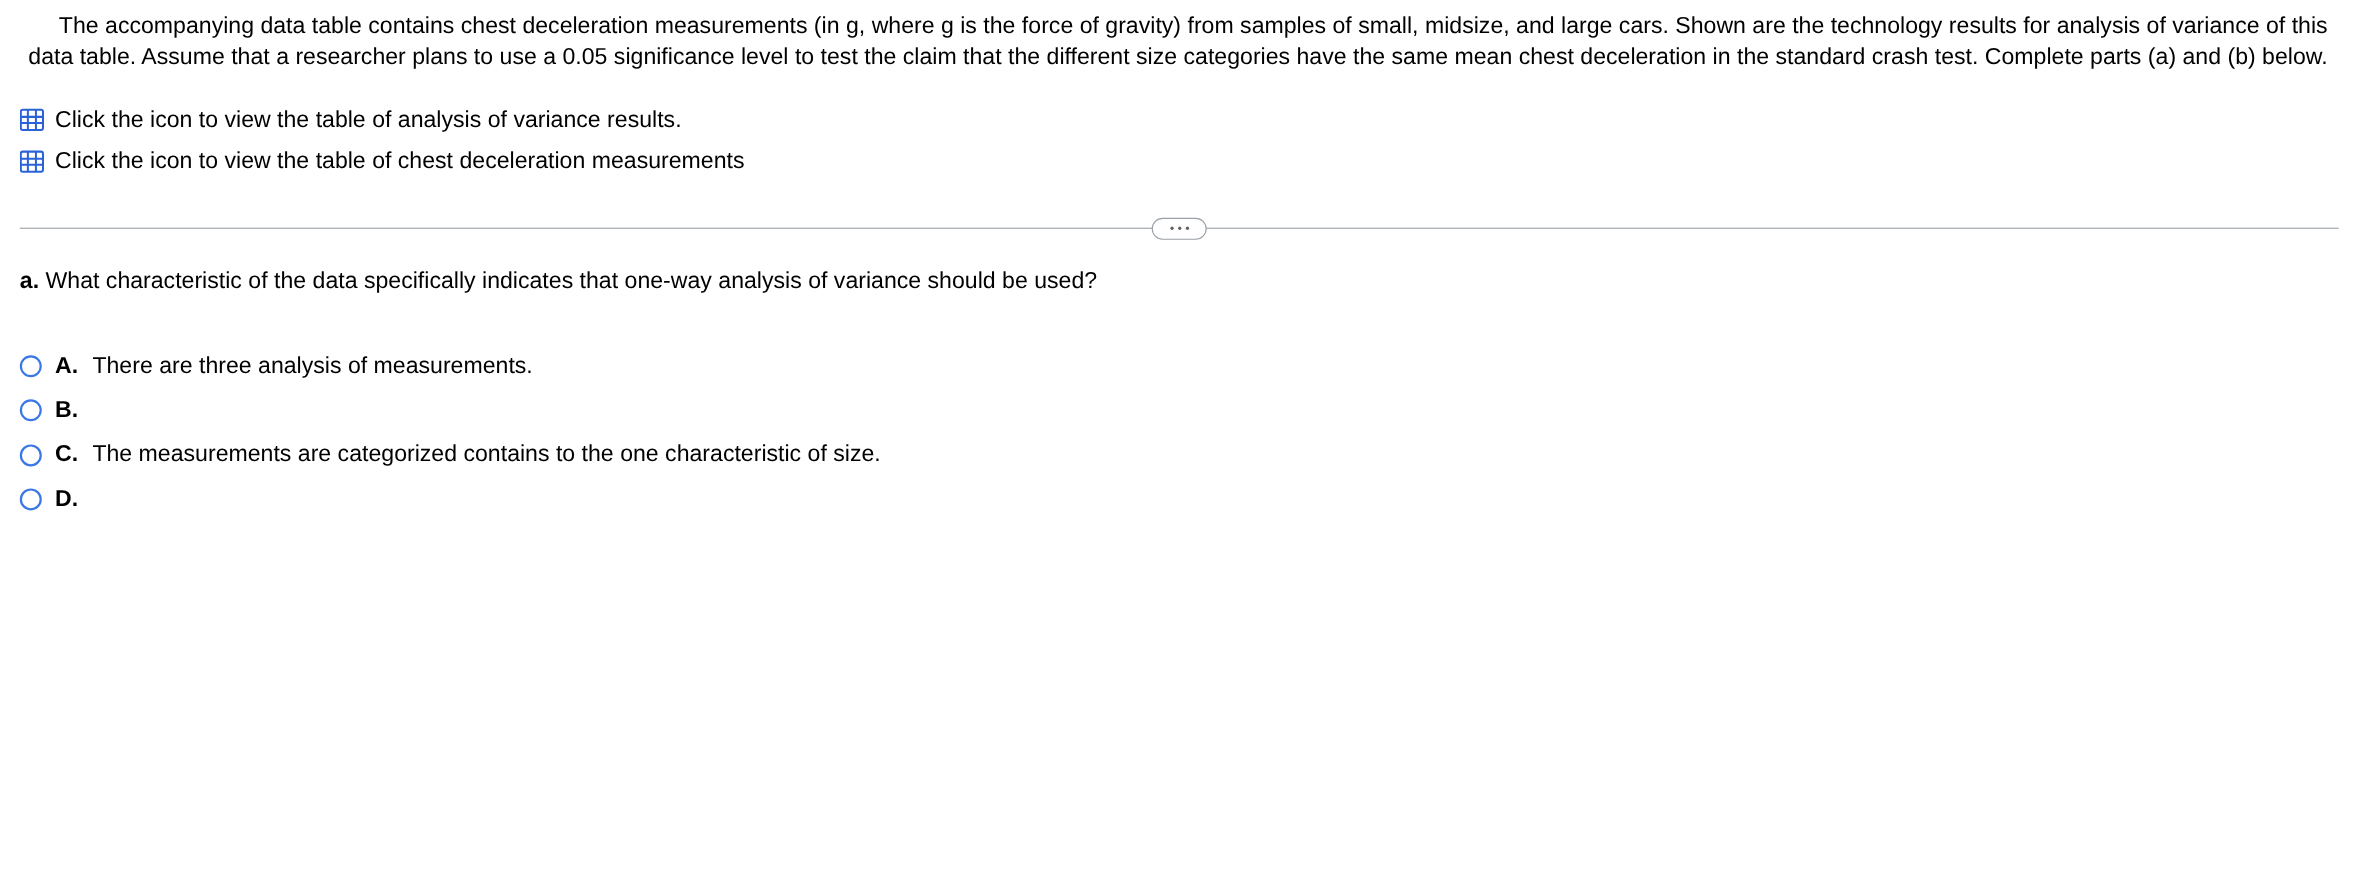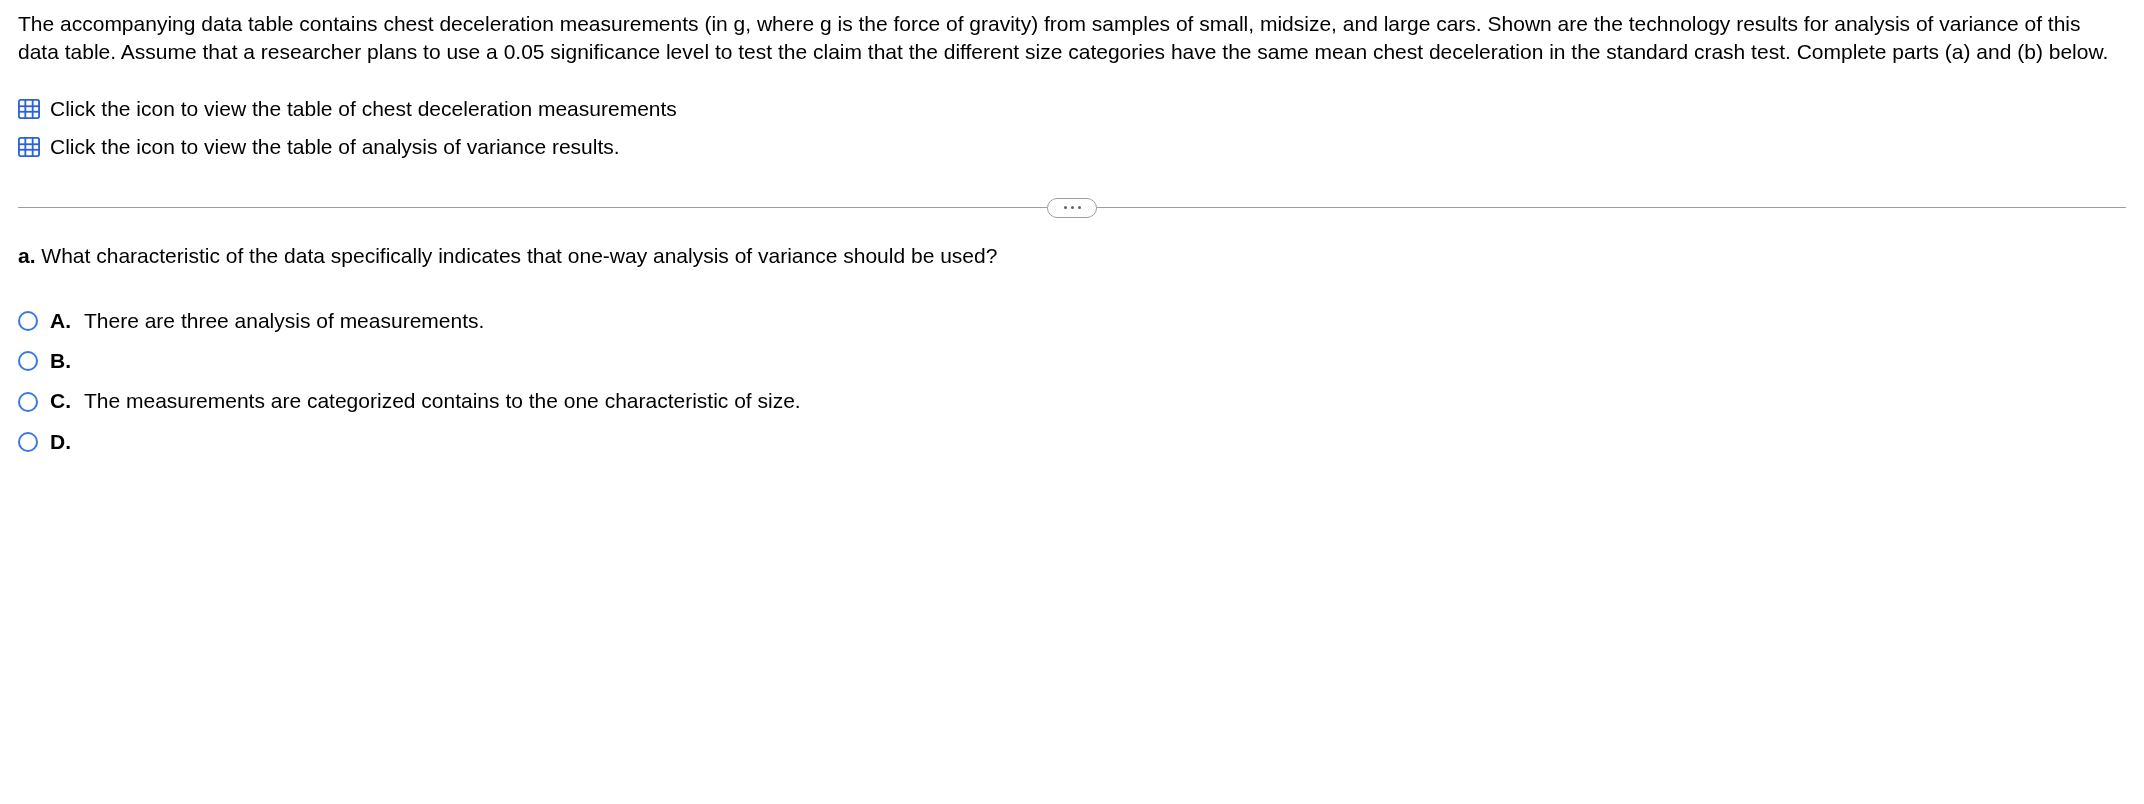--- a/index.html
+++ b/index.html
@@ -11,20 +11,21 @@
     color: #000000;
     line-height: 1.35;
   }
   .page {
     width: 2144px;
     box-sizing: border-box;
     padding: 10px 18px 60px 18px;
   }
   .intro {
     padding-right: 10px;
+    text-align: right;
   }
   .links {
     margin-top: 28px;
   }
   .icon-link {
     display: flex;
     align-items: center;
     gap: 10px;
     margin-bottom: 10px;
     cursor: pointer;
@@ -59,21 +60,21 @@
     gap: 4px;
     cursor: pointer;
   }
   .divider-badge .dot {
     width: 3px;
     height: 3px;
     border-radius: 50%;
     background: #5f6368;
   }
   .question {
-    margin-bottom: 30px;
+    margin-bottom: 42px;
   }
   .question .q-label {
     font-weight: bold;
   }
   .options {
     margin-top: 10px;
   }
   .option-row {
     display: flex;
     align-items: center;
@@ -107,34 +108,34 @@
     <div class="icon-link">
       <span class="table-icon">
         <svg viewBox="0 0 24 24" width="22" height="22">
           <rect x="1" y="2" width="22" height="20" rx="2" fill="none" stroke="#2a62d8" stroke-width="2"></rect>
           <line x1="1" y1="9" x2="23" y2="9" stroke="#2a62d8" stroke-width="2"></line>
           <line x1="1" y1="15" x2="23" y2="15" stroke="#2a62d8" stroke-width="2"></line>
           <line x1="8" y1="2" x2="8" y2="22" stroke="#2a62d8" stroke-width="2"></line>
           <line x1="16" y1="2" x2="16" y2="22" stroke="#2a62d8" stroke-width="2"></line>
         </svg>
       </span>
-      <span>Click the icon to view the table of chest deceleration measurements</span>
+      <span>Click the icon to view the table of analysis of variance results.</span>
     </div>
 
     <div class="icon-link">
       <span class="table-icon">
         <svg viewBox="0 0 24 24" width="22" height="22">
           <rect x="1" y="2" width="22" height="20" rx="2" fill="none" stroke="#2a62d8" stroke-width="2"></rect>
           <line x1="1" y1="9" x2="23" y2="9" stroke="#2a62d8" stroke-width="2"></line>
           <line x1="1" y1="15" x2="23" y2="15" stroke="#2a62d8" stroke-width="2"></line>
           <line x1="8" y1="2" x2="8" y2="22" stroke="#2a62d8" stroke-width="2"></line>
           <line x1="16" y1="2" x2="16" y2="22" stroke="#2a62d8" stroke-width="2"></line>
         </svg>
       </span>
-      <span>Click the icon to view the table of analysis of variance results.</span>
+      <span>Click the icon to view the table of chest deceleration measurements</span>
     </div>
 
   </div>
 
   <div class="divider-wrap">
     <hr class="divider-line">
     <div class="divider-badge">
       <span class="dot"></span>
       <span class="dot"></span>
       <span class="dot"></span>

